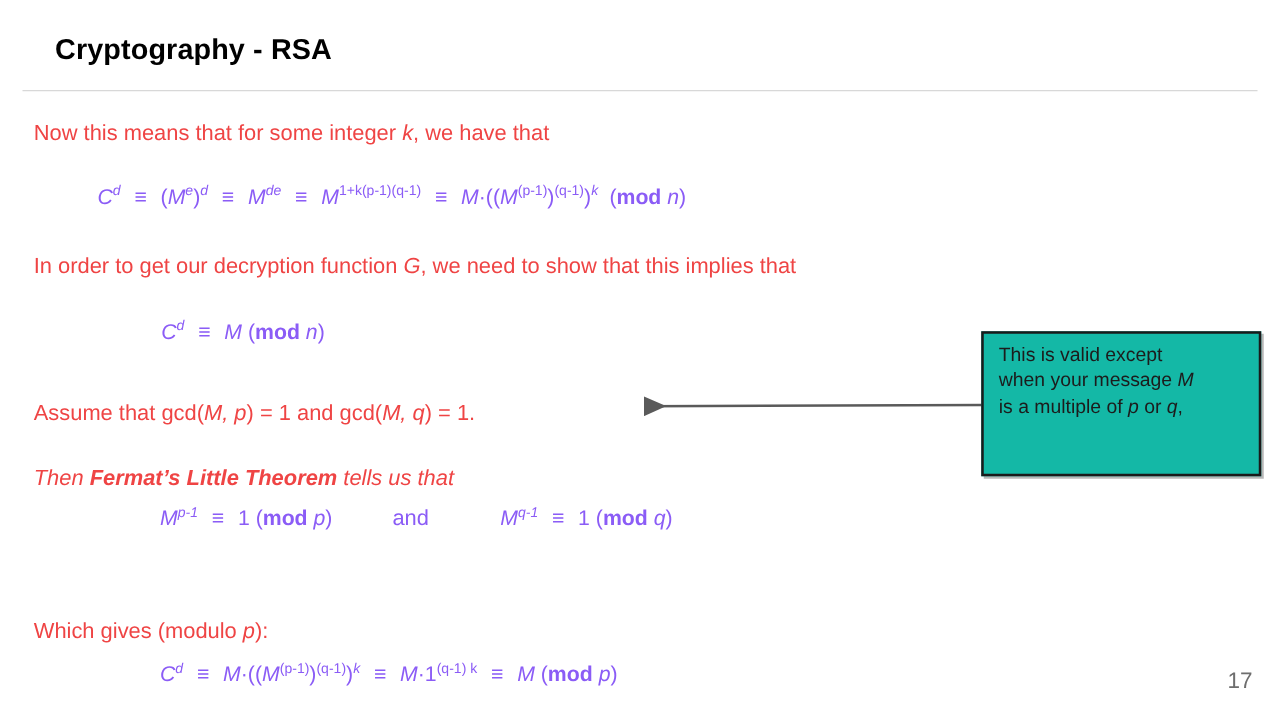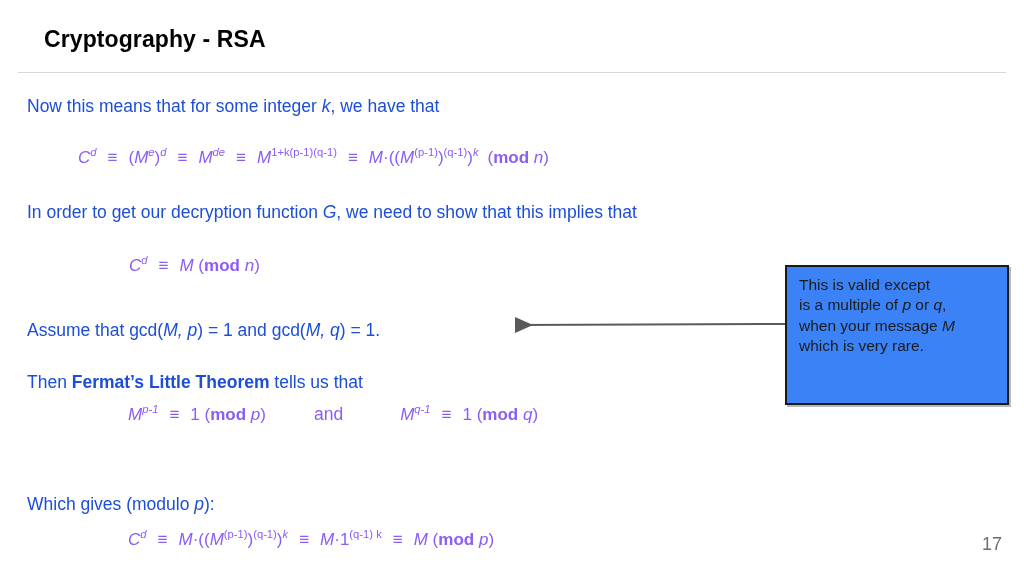--- a/index.html
+++ b/index.html
@@ -33,21 +33,21 @@
     top: 72px;
     width: 988px;
     height: 1px;
     background: #d8d8d8;
   }
 
   
   .para {
     position: absolute;
     font-size: 17.5px;
-    color: #1d4ed8;
+    color: #ef4444;
     white-space: nowrap;
     line-height: 1.2;
   }
   .eq {
     position: absolute;
     font-size: 17px;
     color: #8b5cf6;
     white-space: nowrap;
     line-height: 1.2;
   }
@@ -64,22 +64,22 @@
   }
   .sp { display: inline-block; width: 9px; }
   .spwide { display: inline-block; width: 48px; }
 
   
   #callout-box {
     position: absolute;
     left: 785px;
     top: 265px;
     width: 224px;
-    height: 140px;
-    background: #3b82f6;
+    height: 116px;
+    background: #14b8a6;
     border: 2px solid #1a1a1a;
     box-sizing: border-box;
     box-shadow: 2px 2px 0 rgba(0,0,0,0.28);
   }
   #callout-text {
     position: absolute;
     left: 12px;
     top: 8px;
     right: 8px;
     font-size: 15.5px;
@@ -137,27 +137,26 @@
     <marker id="arrowhead" markerWidth="9" markerHeight="8" refX="8" refY="4" orient="auto">
       <polygon points="9,0 9,8 0,4" fill="#5a5a5a"></polygon>
     </marker>
   </defs>
   <line x1="283" y1="12" x2="12" y2="13" stroke="#5a5a5a" stroke-width="2" marker-end="url(#arrowhead)"></line>
 </svg>
 
 <div id="callout-box">
   <div id="callout-text">
     <div><span>This is valid except</span></div>
+    <div><span>when your message </span><span class="it">M</span></div>
     <div><span>is a multiple of </span><span class="it">p</span><span> or </span><span class="it">q</span><span>,</span></div>
-    <div><span>when your message </span><span class="it">M</span></div>
-    <div><span>which is very rare.</span></div>
   </div>
 </div>
 
-<div class="para" style="left:27px; top:372px;">
+<div class="para" style="left:27px; top:372px;font-style:italic;">
   <span>Then </span><span class="bd">Fermat’s Little Theorem</span><span> tells us that</span>
 </div>
 
 <div class="eq" style="left:128px; top:404px;">
   <span class="it">M</span><span class="it sup">p-1</span><span class="sp"></span><span class="eqv">≡</span><span class="sp"></span><span>1</span>&nbsp;<span>(</span><span class="bd">mod</span>&nbsp;<span class="it">p</span><span>)</span><span class="spwide"></span><span style="font-size:17.5px;">and</span><span class="spwide"></span><span class="sp"></span><span class="it">M</span><span class="it sup">q-1</span><span class="sp"></span><span class="eqv">≡</span><span class="sp"></span><span>1</span>&nbsp;<span>(</span><span class="bd">mod</span>&nbsp;<span class="it">q</span><span>)</span>
 </div>
 
 <div class="para" style="left:27px; top:494px;text-align:right;">
   <span>Which gives (modulo </span><span class="it">p</span><span>):</span>
 </div>

